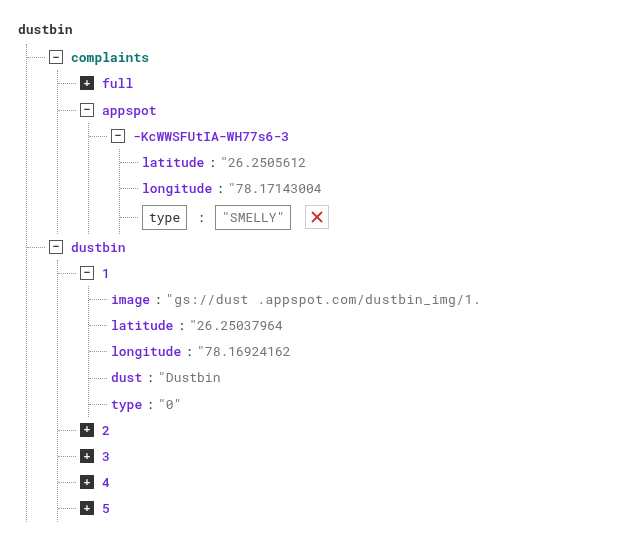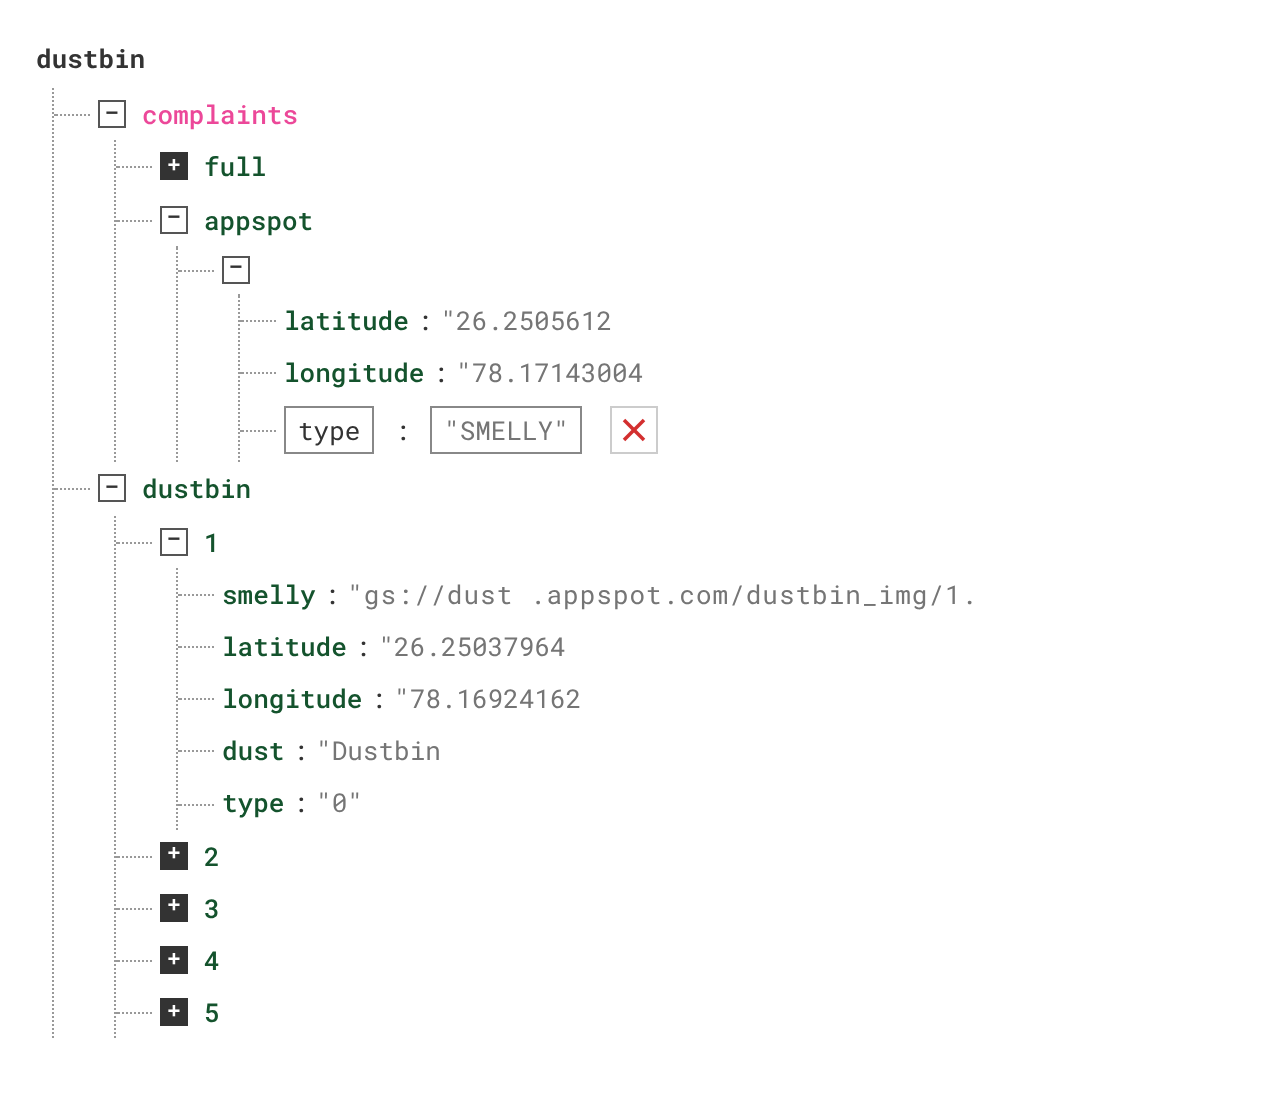--- a/index.html
+++ b/index.html
@@ -42,25 +42,26 @@
       font-size: 11px;
       font-weight: bold;
       line-height: 1;
       cursor: pointer;
       margin-right: 8px;
       flex-shrink: 0;
       font-family: Arial, sans-serif;
     }
     .toggle.dark { background: #333; color: #fff; border-color: #333; }
     .key {
-      color: #14532d;
+      color: #6d28d9;
       font-weight: 500;
     }
     .key.linklike {
-      color: #ec4899;
+      color: #0f766e;
+      font-weight: bold;
     }
     .sep {
       margin: 0 4px;
       color: #333;
     }
     .value {
       color: #757575;
     }
     .editing-row {
       display: inline-flex;
@@ -131,20 +132,21 @@
             <span class="connector"></span>
             <span class="toggle">−</span>
             <span class="key">appspot</span>
           </div>
           <div class="node-children">
 
             <div class="tree-node">
               <div class="node-row">
                 <span class="connector"></span>
                 <span class="toggle">−</span>
+                <span class="key">-KcWWSFUtIA-WH77s6-3</span>
               </div>
               <div class="node-children">
 
                 <div class="tree-node">
                   <div class="node-row">
                     <span class="connector"></span>
                     <span class="key">latitude</span>
                     <span class="sep">:</span>
                     <span class="value">"26.2505612</span>
                   </div>
@@ -193,21 +195,21 @@
         <div class="tree-node">
           <div class="node-row">
             <span class="connector"></span>
             <span class="toggle">−</span>
             <span class="key">1</span>
           </div>
           <div class="node-children">
             <div class="tree-node">
               <div class="node-row">
                 <span class="connector"></span>
-                <span class="key">smelly</span>
+                <span class="key">image</span>
                 <span class="sep">:</span>
                 <span class="value spaced-value">"gs://dust        .appspot.com/dustbin_img/1.</span>
               </div>
             </div>
             <div class="tree-node">
               <div class="node-row">
                 <span class="connector"></span>
                 <span class="key">latitude</span>
                 <span class="sep">:</span>
                 <span class="value">"26.25037964</span>

